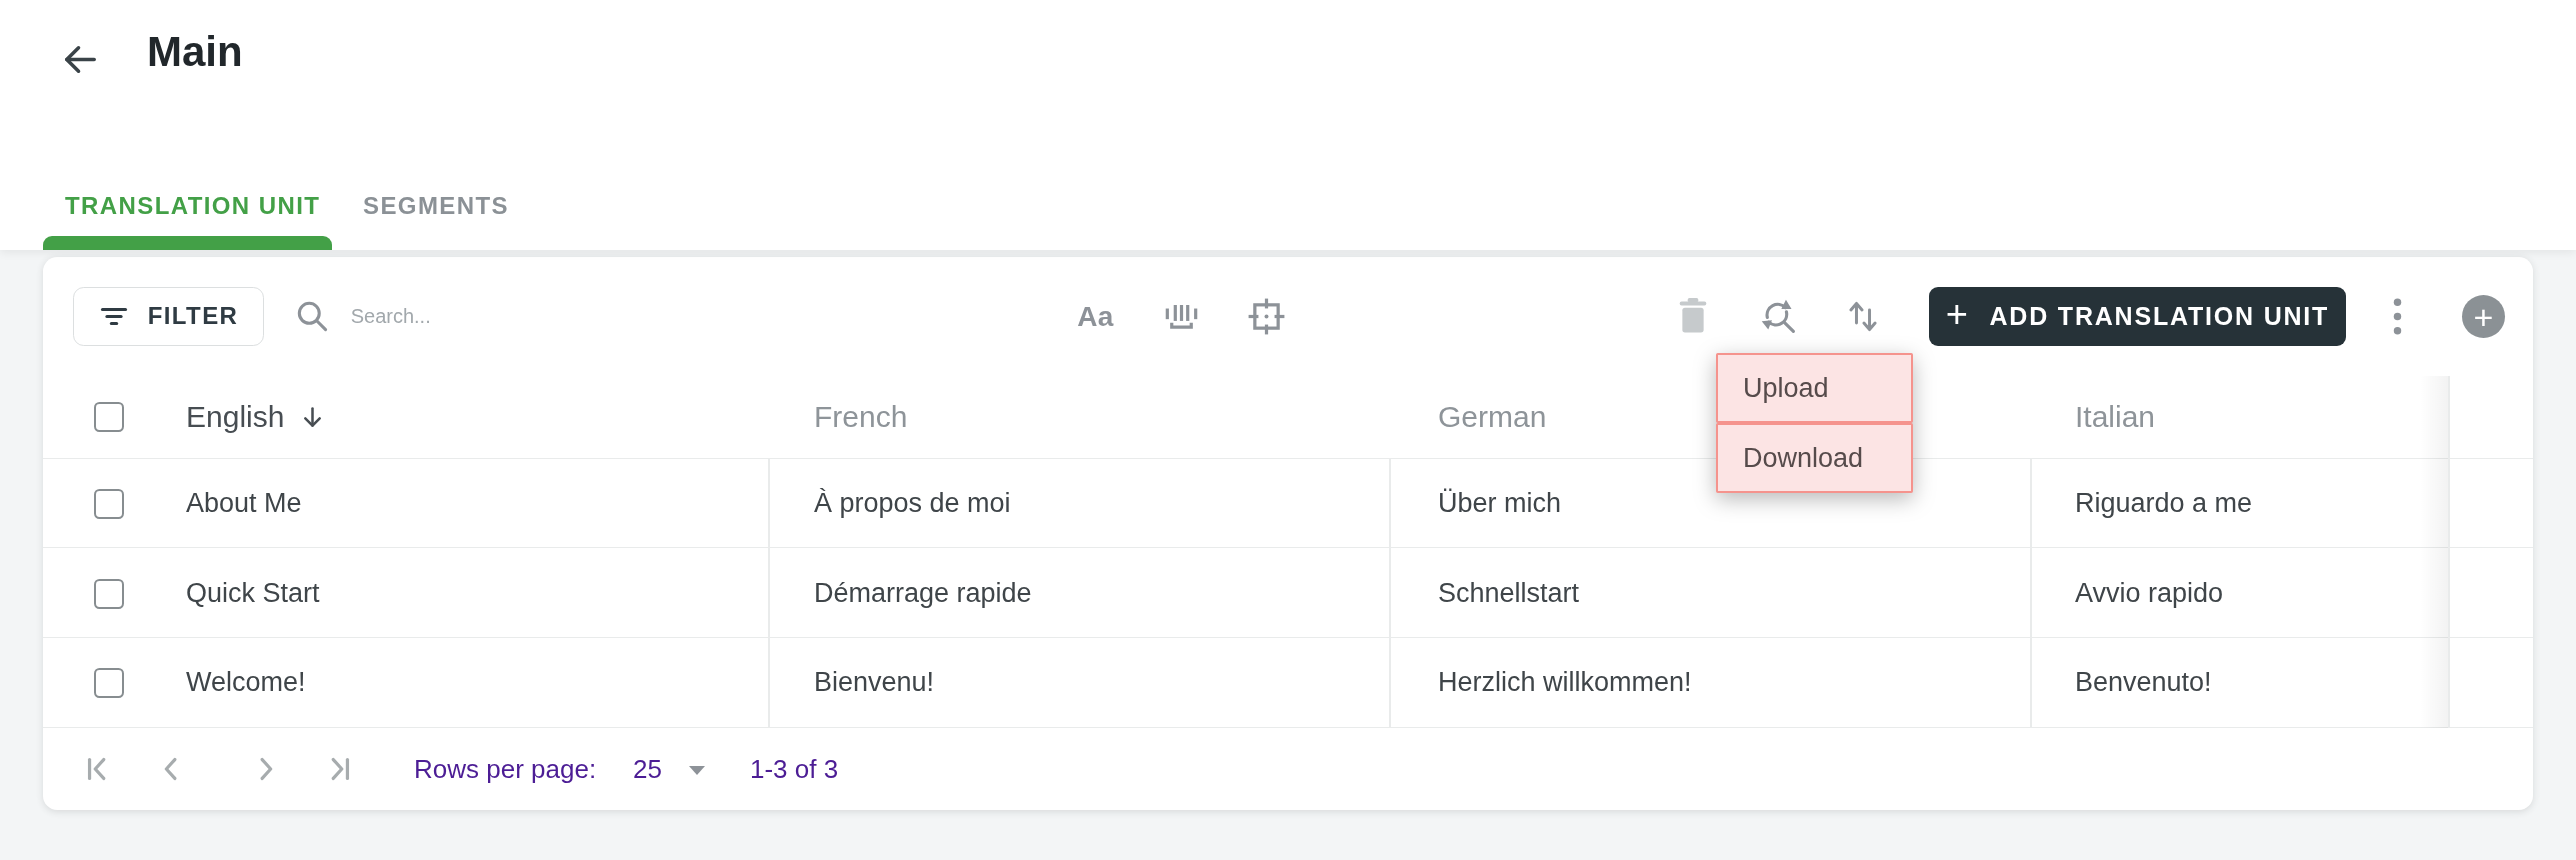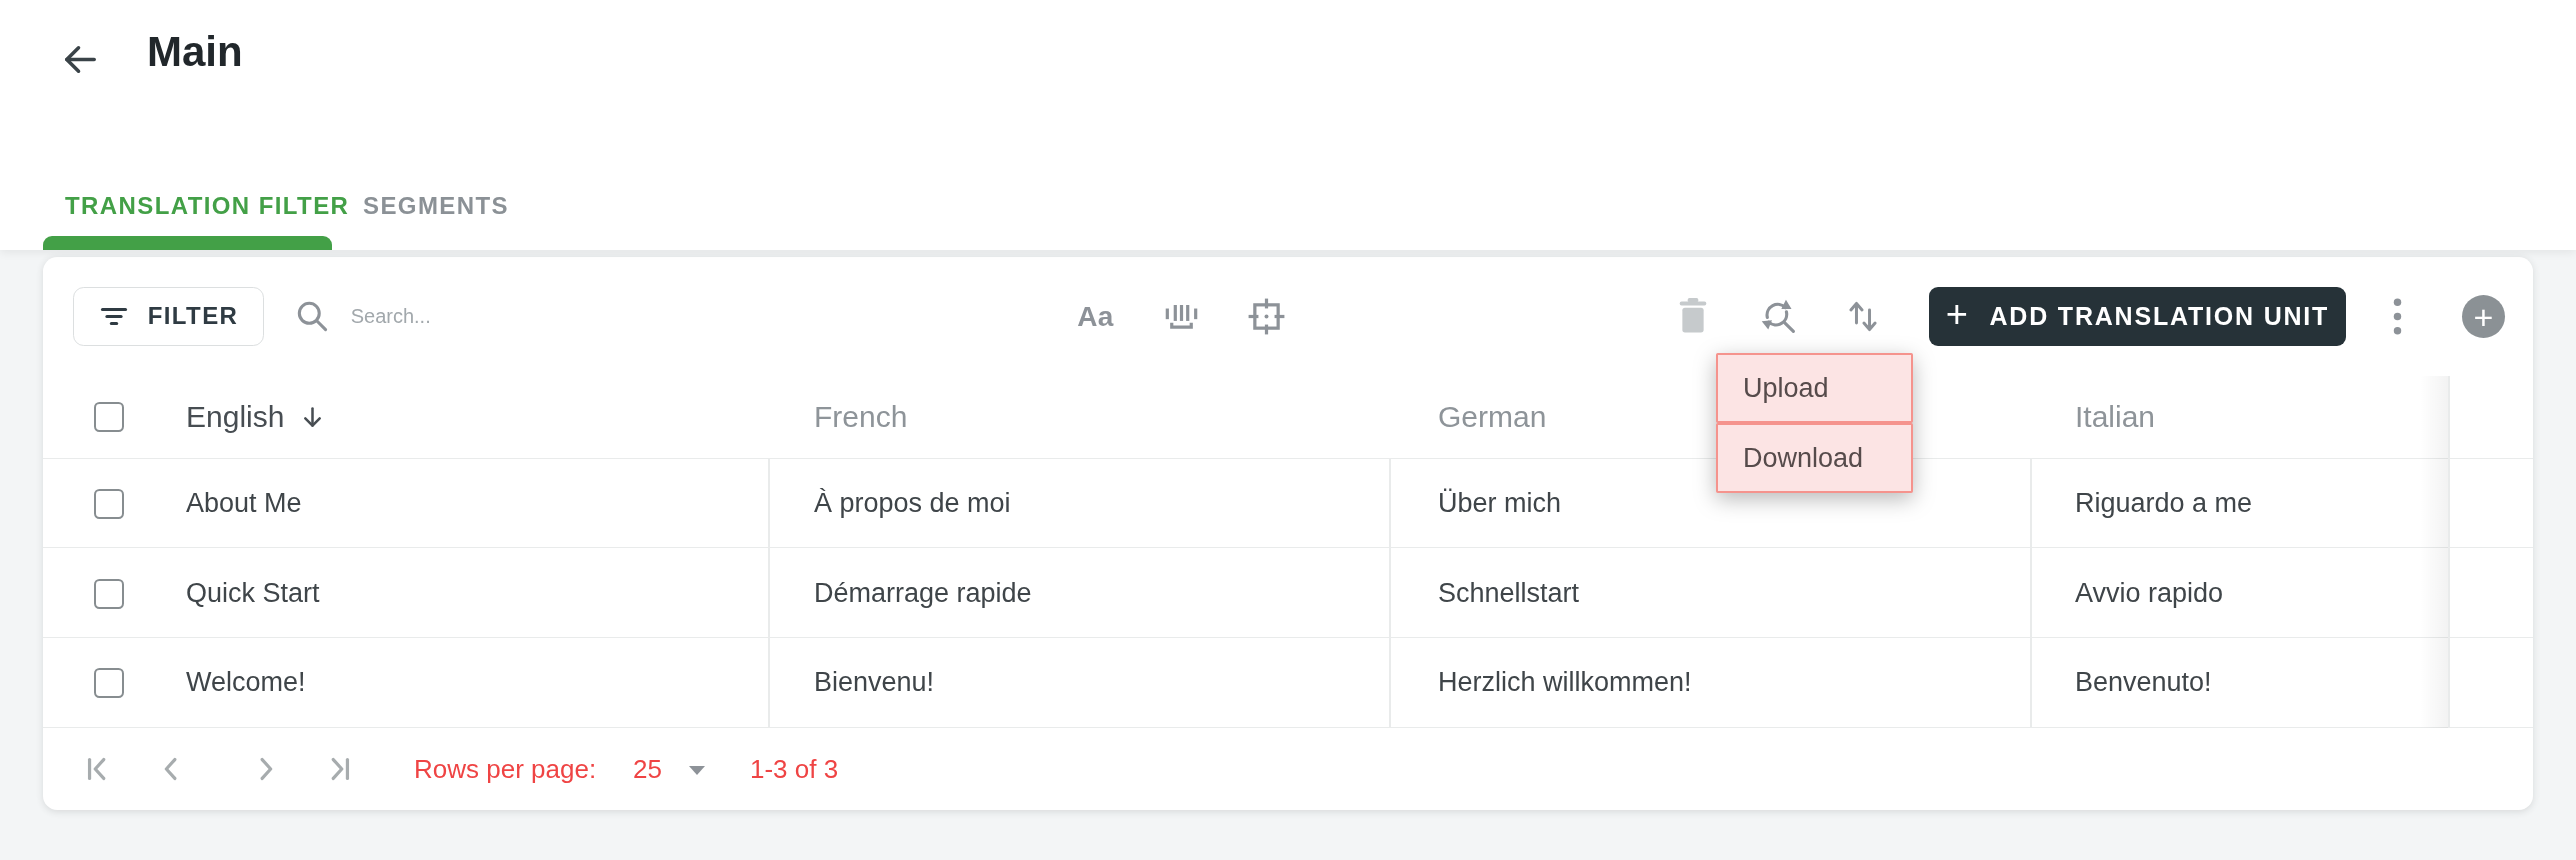--- a/index.html
+++ b/index.html
@@ -54,21 +54,21 @@
   .cb { position: absolute; left: 51px; width: 30px; height: 30px; border: 2.7px solid #878d90;
         border-radius: 5.4px; background: #fff; cursor: pointer; }
   .vline { position: absolute; width: 1.8px; background: #e9ebeb; }
   .scroll-shadow { position: absolute; left: 2377px; top: 119px; width: 29px; height: 352px;
                    background: linear-gradient(to right, rgba(0,0,0,0), rgba(0,0,0,0.05)); }
 
   
   .tfoot { position: absolute; top: 471px; left: 0; width: 100%; height: 81px; }
   .pg-btn { position: absolute; top: 18px; width: 45px; height: 45px; display: flex;
             align-items: center; justify-content: center; cursor: pointer; }
-  .foot-label { position: absolute; top: 26px; font-size: 26px; color: #ef4444; line-height: 30px; }
+  .foot-label { position: absolute; top: 26px; font-size: 26px; color: #4c1d95; line-height: 30px; }
   .caret-down { position: absolute; top: 38px; width: 0; height: 0;
                 border-left: 8px solid transparent; border-right: 8px solid transparent;
                 border-top: 9.8px solid #8d9298; cursor: pointer; }
 
   
   .menu { position: absolute; left: 1673px; top: 96px; width: 197px; z-index: 20;
           filter: drop-shadow(0 6.3px 10.7px rgba(0,0,0,0.28)); }
   .menu-item { height: 70px; background: #fce4e4; border: 2.7px solid #f5938d; border-radius: 1.8px;
                display: flex; align-items: center; padding-left: 25px; font-size: 27px; color: #564b4b; cursor: pointer; }
   .menu-item + .menu-item { margin-top: 0; }
@@ -83,21 +83,21 @@
   <div class="appbar">
     <div class="back-btn">
       <span>
         <svg width="47" height="47" viewBox="0 0 48 48" fill="none" stroke="#3a4348" stroke-width="3.6" stroke-linecap="round" stroke-linejoin="round">
           <line x1="10" y1="24" x2="38" y2="24"></line>
             <polyline points="22,12 10,24 22,36"></polyline>
         </svg>
       </span>
     </div>
     <div class="page-title">Main</div>
-    <div class="tab active">TRANSLATION FILTER</div>
+    <div class="tab active">TRANSLATION UNIT</div>
     <div class="tab inactive">SEGMENTS</div>
     <div class="tab-indicator"></div>
   </div>
 
   <div class="card">
 
     <div class="toolbar">
       <div class="filter-btn">
         <span>
           <svg width="32" height="27" viewBox="0 0 36 30" stroke="#2f3b43" stroke-width="3.4" stroke-linecap="round">

